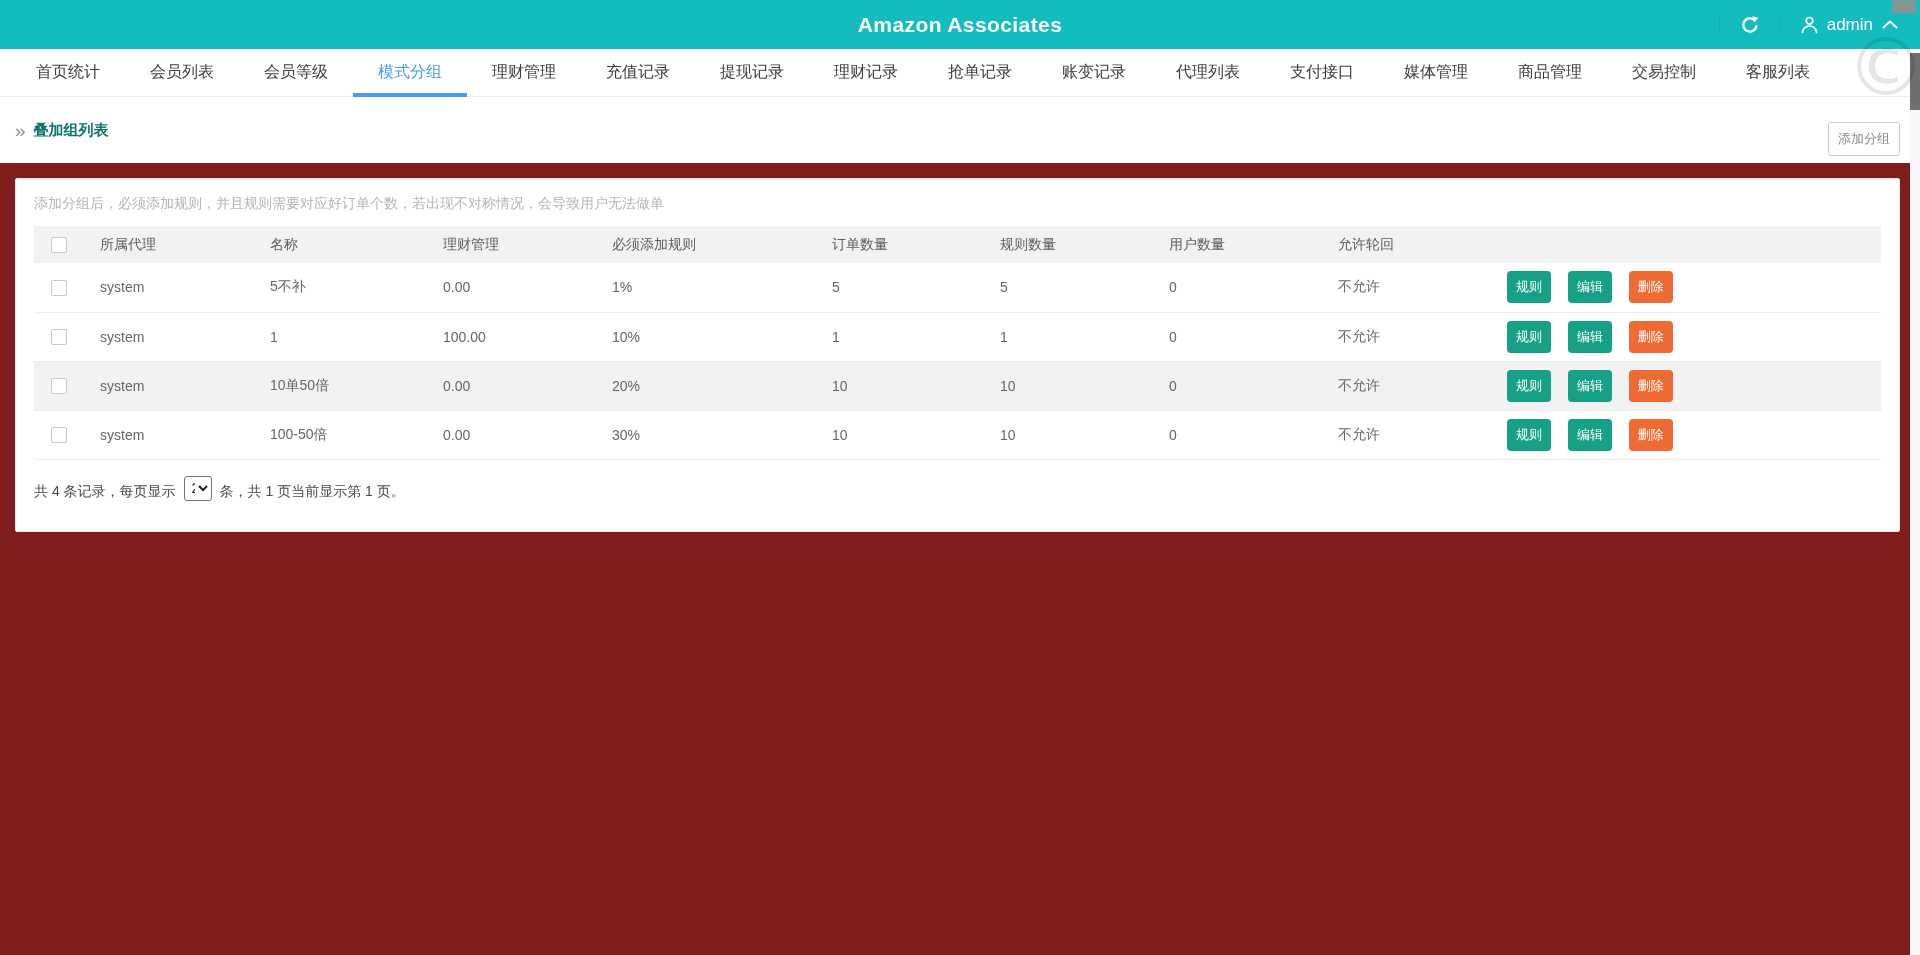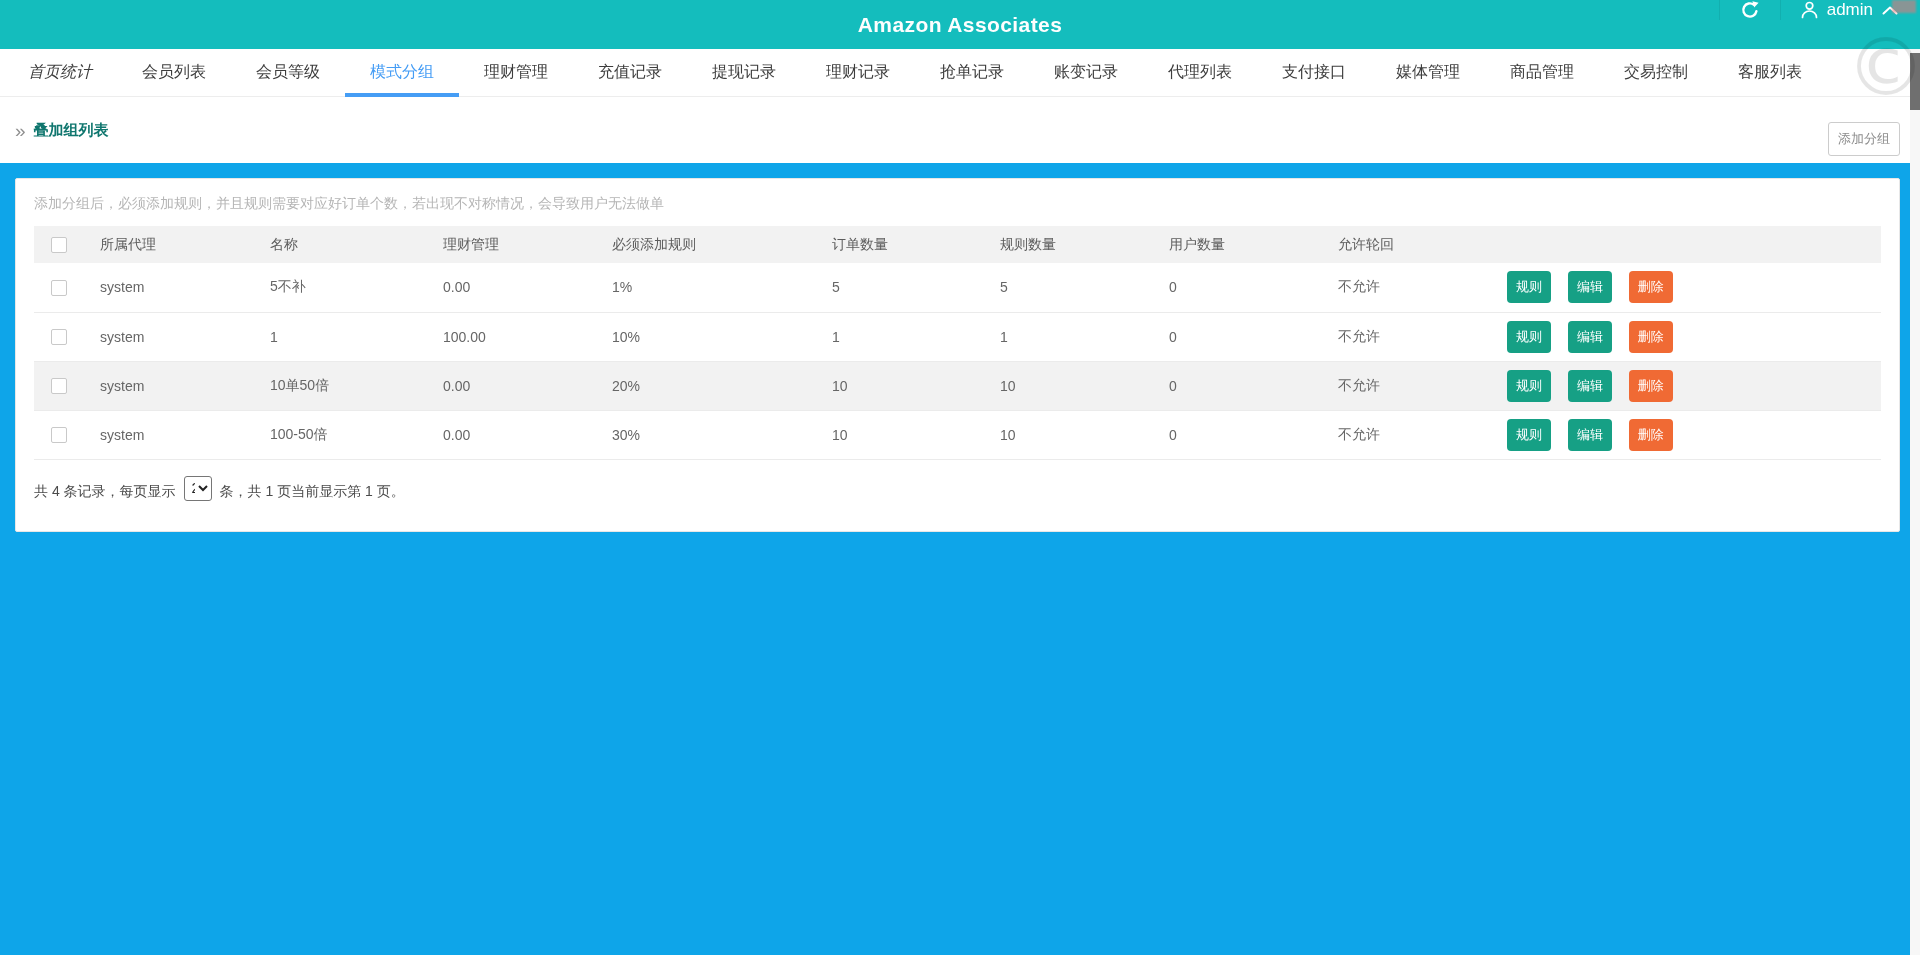--- a/index.html
+++ b/index.html
@@ -1,49 +1,49 @@
 <!DOCTYPE html>
 <html style="--c-teal: #14bdbd; --c-blue: #459df5; --c-green: #16a085; --c-orange: #f06a34;"><head>
 <meta charset="utf-8">
 <style>
   * { margin:0; padding:0; box-sizing:border-box; }
   html,body { width:1920px; height:955px; overflow:hidden; background:#fff;
     font-family:"Liberation Sans","DejaVu Sans",sans-serif; }
 
   
   .topbar { position:relative; height:49px; background:var(--c-teal,#14bdbd); color:#fff;
-    display:flex; align-items:flex-start; z-index:5; }
+    display:flex; align-items:center; z-index:5; }
   .topbar-title { position:absolute; left:0; right:0; top:0; height:49px; line-height:49px;
     text-align:center; font-size:21px; font-weight:bold; letter-spacing:.4px; color:#fdfefe; }
   .topbar-right { margin-left:auto; display:flex; align-items:stretch; position:relative; z-index:6; }
   .topbar-refresh { width:62px; display:flex; align-items:center; justify-content:center;
     border-left:1px solid rgba(0,0,0,.07); border-right:1px solid rgba(0,0,0,.07); cursor:pointer; }
   .topbar-user { display:flex; align-items:center; gap:9px; padding:0 22px 0 20px;
     font-size:17px; cursor:pointer; }
   .topbar-user svg { display:block; }
 
   
   .navbar { height:48px; background:#fff; border-bottom:1px solid #ededed; }
   .navbar ul { list-style:none; display:flex; height:48px; }
   .navbar li { display:flex; align-items:center; padding:0 25px; font-size:16px; color:#3d3d3d;
     cursor:pointer; height:48px; border-bottom:4px solid transparent; padding-top:2px; }
-  .navbar li:first-child { padding-left:28px;font-style:italic; }
+  .navbar li:first-child { padding-left:36px; }
   .navbar li.active { color:var(--c-blue,#459df5); border-bottom-color:var(--c-blue,#459df5); }
 
   
   .breadcrumb-bar { height:66px; background:#fff; display:flex; align-items:center;
     padding:0 20px 0 15px; }
   .bc-icon { color:#8f8f8f; font-size:19px; margin-right:8px; line-height:1; }
   .bc-title { font-size:15px; font-weight:bold; color:#0f766e; }
   .add-btn { margin-left:auto; background:#fff; border:1px solid #ccc; border-radius:3px;
     color:#8c8c8c; font-size:13px; padding:7px 9px; cursor:pointer;
     font-family:"Liberation Sans","DejaVu Sans",sans-serif;margin-top:17px; }
 
   
-  .content { background:#0ea5e9; height:792px; padding:15px 20px 2px 15px; }
+  .content { background:#7f1d1d; height:792px; padding:15px 20px 2px 15px; }
   .panel { background:#fff; border:1px solid #e7e7e7; border-radius:2px;
     padding:16px 18px 30px 18px; }
   .hint { color:#b5b5b5; font-size:14px; margin-bottom:13px; }
 
   table { width:100%; border-collapse:collapse; table-layout:fixed; }
   thead tr { background:#f2f2f2; height:37px; }
   th { font-weight:normal; color:#5c5c5c; font-size:14px; text-align:left; padding-left:16px; }
   tbody tr { height:49px; border-bottom:1px solid #ebebeb; background:#fff; }
   tbody tr.striped { background:#f2f2f2; }
   td { color:#666; font-size:14px; padding-left:16px; }

